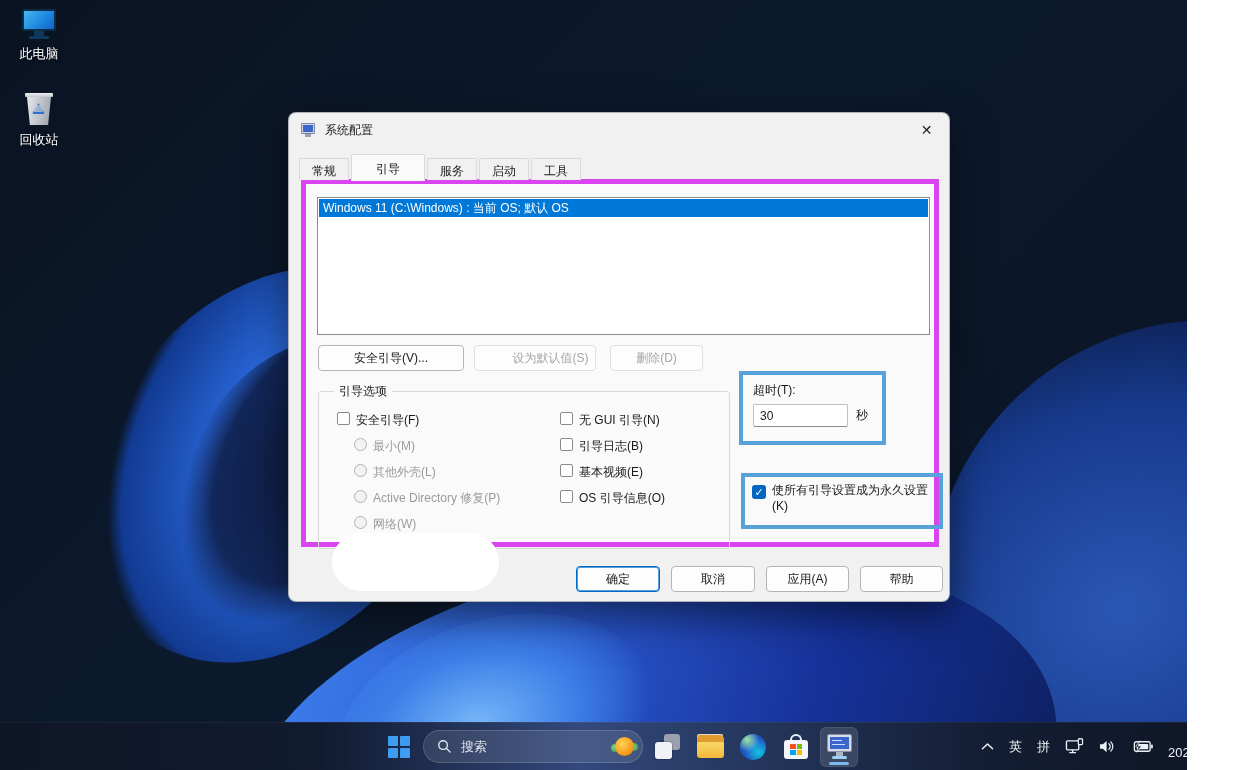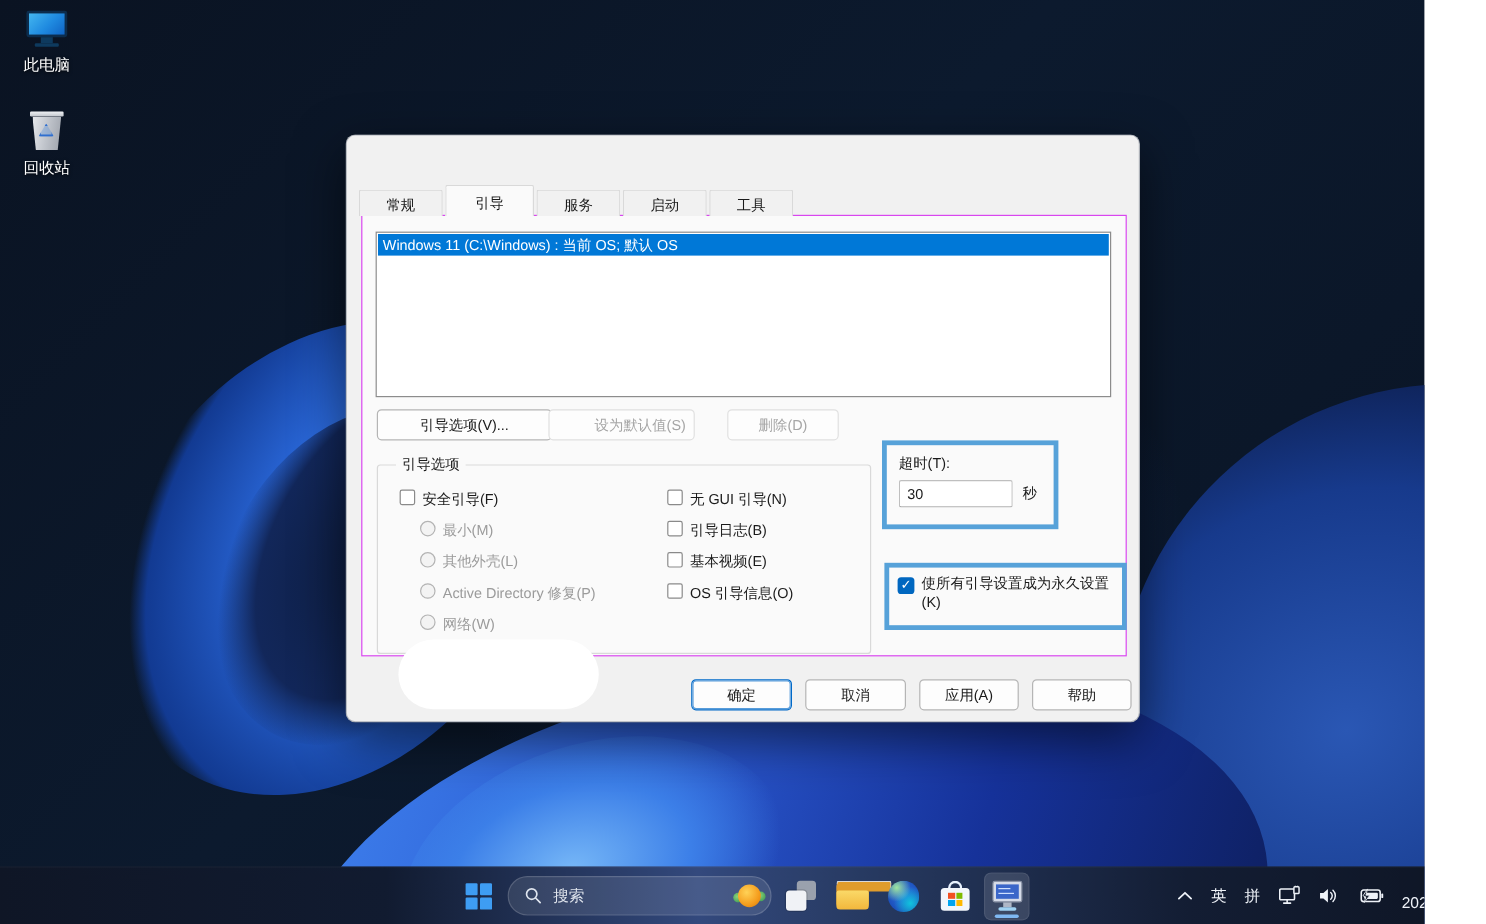--- a/index.html
+++ b/index.html
@@ -53,37 +53,37 @@
   .title-ico { width:16px; height:15px; margin-left:12px; position:relative; }
   .title-ico .m1 { position:absolute; left:0; top:0; width:14px; height:11px; background:#cfd6e4; border:1px solid #7e87a0; border-radius:1px; }
   .title-ico .m2 { position:absolute; left:2px; top:2px; width:10px; height:7px; background:#3a66c9; }
   .title-ico .m3 { position:absolute; left:4px; top:11px; width:6px; height:3px; background:#9aa3b5; }
   .title-txt { margin-left:8px; font-size:12px; color:#1a1a1a; }
   .close-btn { position:absolute; right:0; top:0; width:45px; height:34px; display:flex; align-items:center;
                justify-content:center; font-size:14px; color:#222; border-top-right-radius:8px; cursor:default; }
 
   .tabs { position:absolute; left:10px; top:41px; height:26px; display:flex; align-items:flex-end; z-index:4; }
   .tab { font-size:12px; color:#1a1a1a; background:#f1f1f1; border:1px solid #d9d9d9; border-bottom:none;
-         padding:4px 22px; margin-right:2px; border-radius:2px 2px 0 0; height:22px; }
+         padding:4px 12px; margin-right:2px; border-radius:2px 2px 0 0; height:22px; }
   .tab.sel { background:#fafafa; height:26px; padding:6px 24px; position:relative; z-index:5;
              box-shadow:0 1px 0 #fafafa; }
 
   .tabpage { position:absolute; left:12px; top:66px; width:638px; height:368px;
-             background:#fafafa; border:1px solid #d946ef; z-index:3; }
+             background:#fafafa; border:5px solid #d946ef; z-index:3; }
 
   .bootlist { position:absolute; left:11px; top:13px; width:613px; height:138px; background:#fff;
               border:1px solid #8c8c8c; }
   .bootrow { height:18px; background:#0078d7; color:#fff; font-size:12px; line-height:18px;
              padding-left:4px; margin:1px; white-space:nowrap; overflow:hidden; }
 
   .act-btn { position:absolute; top:161px; height:26px; font-size:12px; text-align:center; line-height:24px;
              background:#fdfdfd; border:1px solid #b5b5b5; border-radius:4px; color:#1a1a1a; }
   .act-btn.disabled { color:#a6a6a6; border-color:#e0e0e0; }
   .b1 { left:12px;  width:146px; }
-  .b2 { left:155px; width:122px;padding-left:31px; }
+  .b2 { left:168px; width:122px;padding-left:31px; }
   .b3 { left:304px; width:93px; }
 
   .groupbox { position:absolute; left:12px; top:207px; width:412px; height:158px;
               border:1px solid #d9d9d9; border-radius:3px; }
   .gb-label { position:absolute; top:-9px; left:15px; background:#fafafa; padding:0 5px;
               font-size:12px; color:#1a1a1a; }
   .optcol { position:absolute; top:20px; display:flex; flex-direction:column; gap:11px; }
   .col-l { left:18px; }
   .col-r { left:241px; }
   .optrow { display:flex; align-items:flex-start; height:15px; font-size:12px; color:#1a1a1a; }
@@ -204,36 +204,45 @@
     <div class="bin-icon">
       <div class="bin-lid"></div>
         <div class="bin-body"></div>
         <div class="bin-mark"></div>
     </div>
     <div class="lbl">回收站</div>
   </div>
 
   <div class="dialog">
 
+    <div class="titlebar">
+      <div class="title-ico">
+        <div class="m1"></div>
+          <div class="m2"></div>
+          <div class="m3"></div>
+      </div>
+      <div class="title-txt">系统配置</div>
+      <div class="close-btn">✕</div>
+    </div>
 
     <div class="tabs">
       <div class="tab">常规</div>
       <div class="tab sel">引导</div>
       <div class="tab">服务</div>
       <div class="tab">启动</div>
       <div class="tab">工具</div>
     </div>
 
     <div class="tabpage">
 
       <div class="bootlist">
         <div class="bootrow">Windows 11 (C:\Windows) : 当前 OS; 默认 OS</div>
       </div>
 
-      <div class="act-btn b1">引导选项(V)...</div>
+      <div class="act-btn b1">安全引导(V)...</div>
       <div class="act-btn b2 disabled">设为默认值(S)</div>
       <div class="act-btn b3 disabled">删除(D)</div>
 
       <div class="groupbox">
         <div class="gb-label">引导选项</div>
 
         <div class="optcol col-l">
           <div class="optrow">
             <span class="cb"></span>
             <span>安全引导(F)</span>

